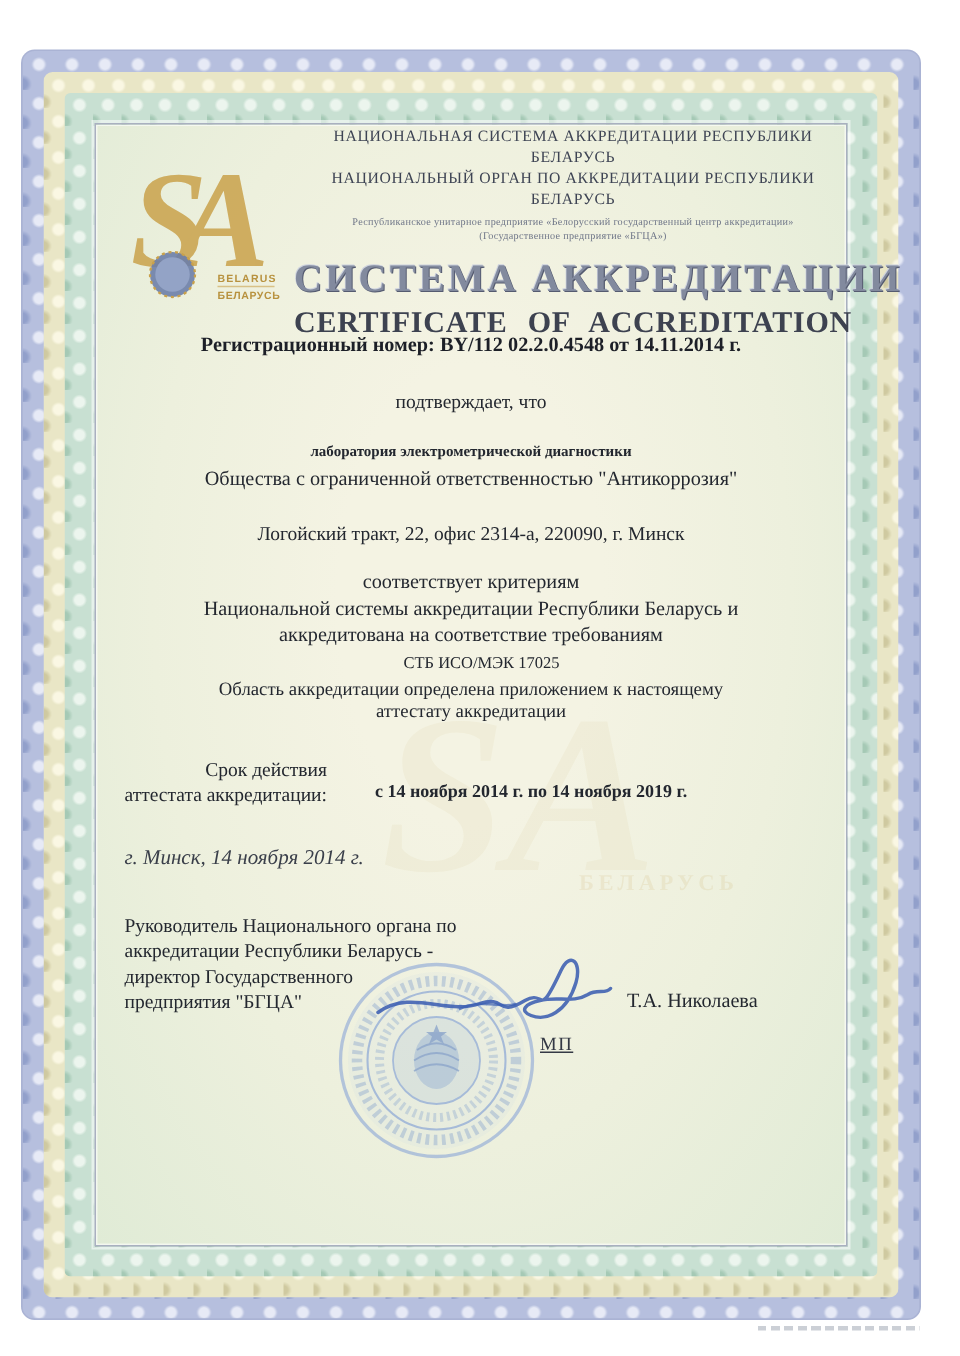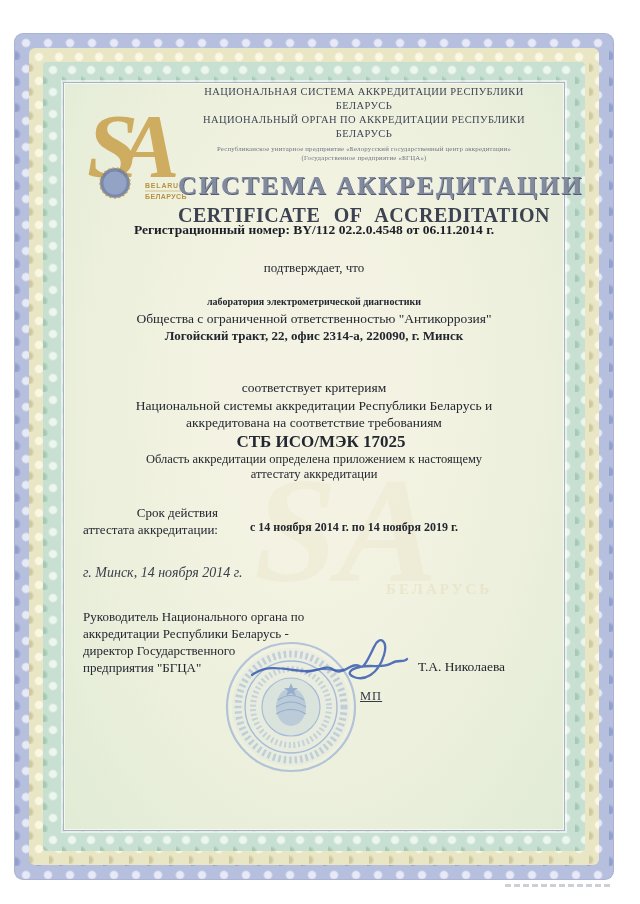--- a/index.html
+++ b/index.html
@@ -26,35 +26,35 @@
       radial-gradient(circle 7px at 10px 8px, #ecf5ee 45%, rgba(236,245,238,0) 72%),
       radial-gradient(circle 8px at 0 19px, #a5c9b5 35%, rgba(165,201,181,0) 70%);
     background-size:19px 22px;}
   #panel{position:absolute;inset:20px;
     background:radial-gradient(ellipse at 50% 42%, #f4f3e3 25%, #edf0dd 60%, #e0ebd6 100%);
     border:1px solid #a9b0c0;
     box-shadow:0 0 0 2px rgba(255,255,255,.55), inset 0 0 0 1px rgba(255,255,255,.6);}
   
   .abs{position:absolute;}
   .center{text-align:center;}
-  .hdr-col{left:114px;top:2px;width:372px;text-align:center;}
+  .hdr-col{left:132px;top:2px;width:372px;text-align:center;}
   .hdr-caps{font-size:10.5px;letter-spacing:.4px;color:#3e4454;line-height:14px;}
   .hdr-small{font-size:6.8px;color:#6f7688;line-height:9px;letter-spacing:.2px;}
   .title-ru{margin-top:9px;font-size:26px;font-weight:bold;letter-spacing:2px;color:#828a9e;
             text-shadow:.7px .7px 0 #555b70, -0.5px -0.5px 0 #cdd2de;white-space:nowrap;}
   .title-en{margin-top:3px;font-size:20px;font-weight:bold;color:#3d4250;word-spacing:8px;
             letter-spacing:.5px;white-space:nowrap;}
   .reg{left:0;top:139px;width:100%;font-size:13.5px;font-weight:bold;color:#1c1f27;}
   .confirms{left:0;top:177px;width:100%;font-size:13px;}
   .orgblock{left:0;top:210px;width:100%;line-height:17px;}
   .org1{font-size:10px;font-weight:bold;}
   .org2{font-size:13.5px;}
-  .org3{font-size:13px;font-weight:bold;}
+  .org3{font-size:13px;font-weight:normal;margin-top:20px;}
   .confblock{left:0;top:296px;width:100%;line-height:17.5px;font-size:13.5px;}
-  .standard{font-size:17px;font-weight:bold;line-height:20px;margin-left:14px;}
+  .standard{font-size:11px;font-weight:normal;line-height:20px;margin-left:14px;}
   .scope{font-size:12.5px;line-height:15.5px;}
   .val-label{left:19px;top:421px;font-size:13px;font-weight:normal;line-height:17px;text-align:right;}
   .val-value{left:186px;top:437px;font-size:12px;font-weight:bold;}
   .place-date{left:19px;top:482px;font-size:14px;font-style:italic;color:#3a3f4a;}
   .sigblock{left:19px;top:525px;width:270px;font-size:13px;line-height:17px;}
   .sig-name{left:354px;top:576px;font-size:13.5px;}
   .stamp-abbr{left:296px;top:606px;font-size:12.5px;letter-spacing:1px;color:#343945;text-decoration:underline;}
   .logo-box{left:23px;top:6px;width:112px;height:120px;}
   .seal-box{left:157px;top:554px;width:140px;height:140px;opacity:.88;}
   .sign-box{left:182px;top:546px;width:165px;height:66px;z-index:5;}
@@ -93,21 +93,21 @@
 
           <div class="abs hdr-col z1">
             <div class="hdr-caps">НАЦИОНАЛЬНАЯ СИСТЕМА АККРЕДИТАЦИИ РЕСПУБЛИКИ БЕЛАРУСЬ</div>
             <div class="hdr-caps">НАЦИОНАЛЬНЫЙ ОРГАН ПО АККРЕДИТАЦИИ РЕСПУБЛИКИ БЕЛАРУСЬ</div>
             <div class="hdr-small" style="margin-top:3px">Республиканское унитарное предприятие «Белорусский государственный центр аккредитации»</div>
             <div class="hdr-small">(Государственное предприятие «БГЦА»)</div>
             <div class="title-ru">СИСТЕМА АККРЕДИТАЦИИ</div>
             <div class="title-en">CERTIFICATE OF ACCREDITATION</div>
           </div>
 
-          <div class="abs center reg z1">Регистрационный номер: BY/112 02.2.0.4548 от 06.11.2014 г.</div>
+          <div class="abs center reg z1">Регистрационный номер: BY/112 02.2.0.4548 от 14.11.2014 г.</div>
           <div class="abs center confirms z1">подтверждает, что</div>
 
           <div class="abs orgblock center z1">
             <div class="org1">лаборатория электрометрической диагностики</div>
             <div class="org2">Общества с ограниченной ответственностью "Антикоррозия"</div>
             <div class="org3">Логойский тракт, 22, офис 2314-а, 220090, г. Минск</div>
           </div>
 
           <div class="abs confblock center z1">
             <div>соответствует критериям</div>

